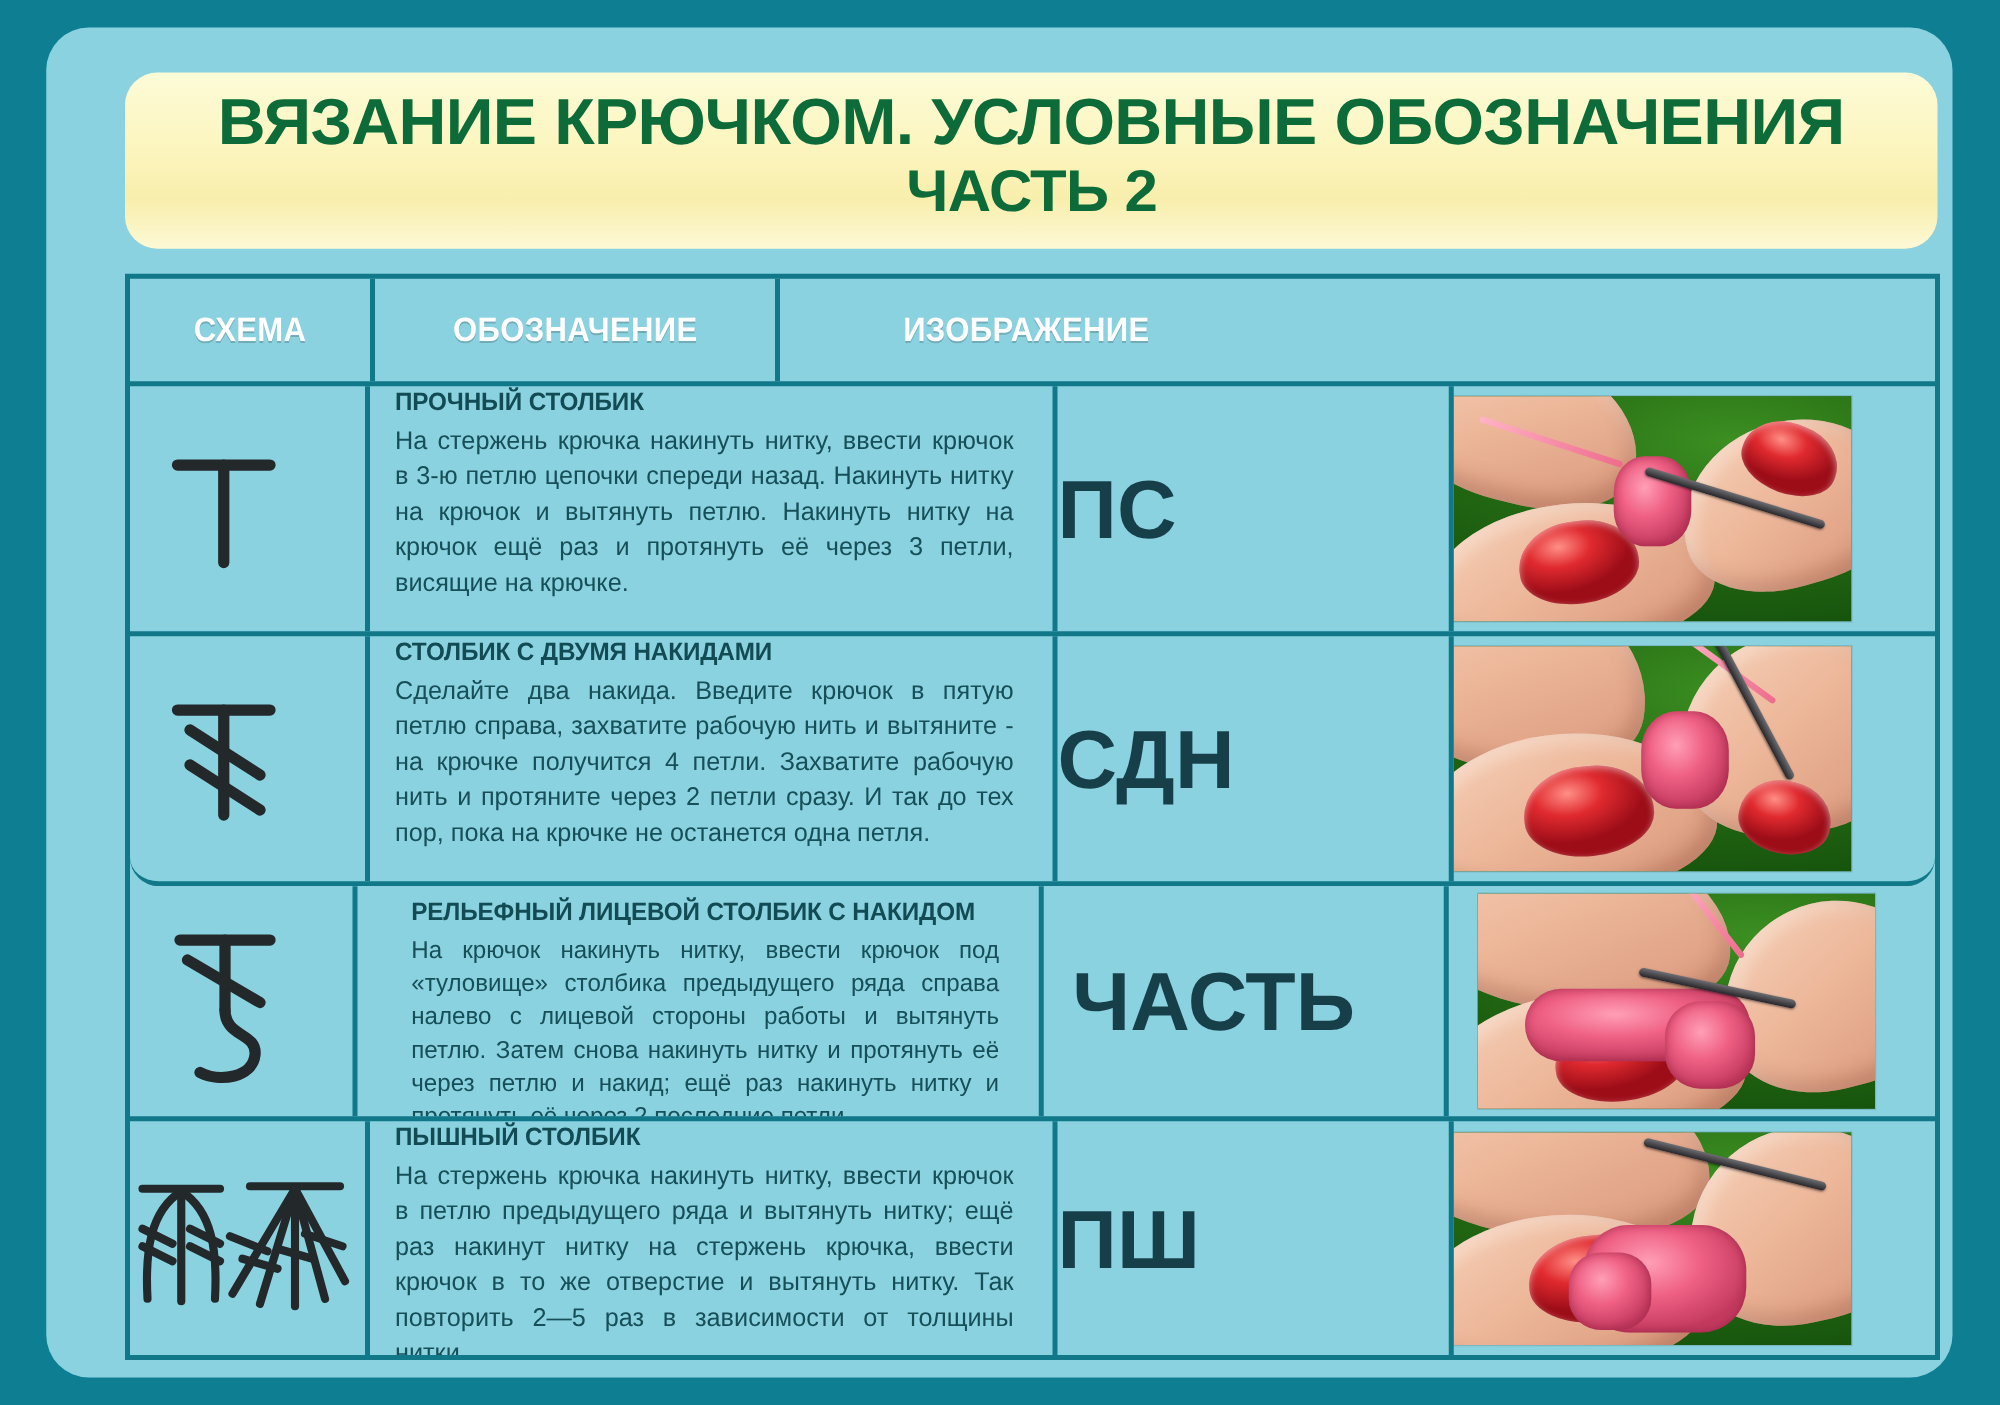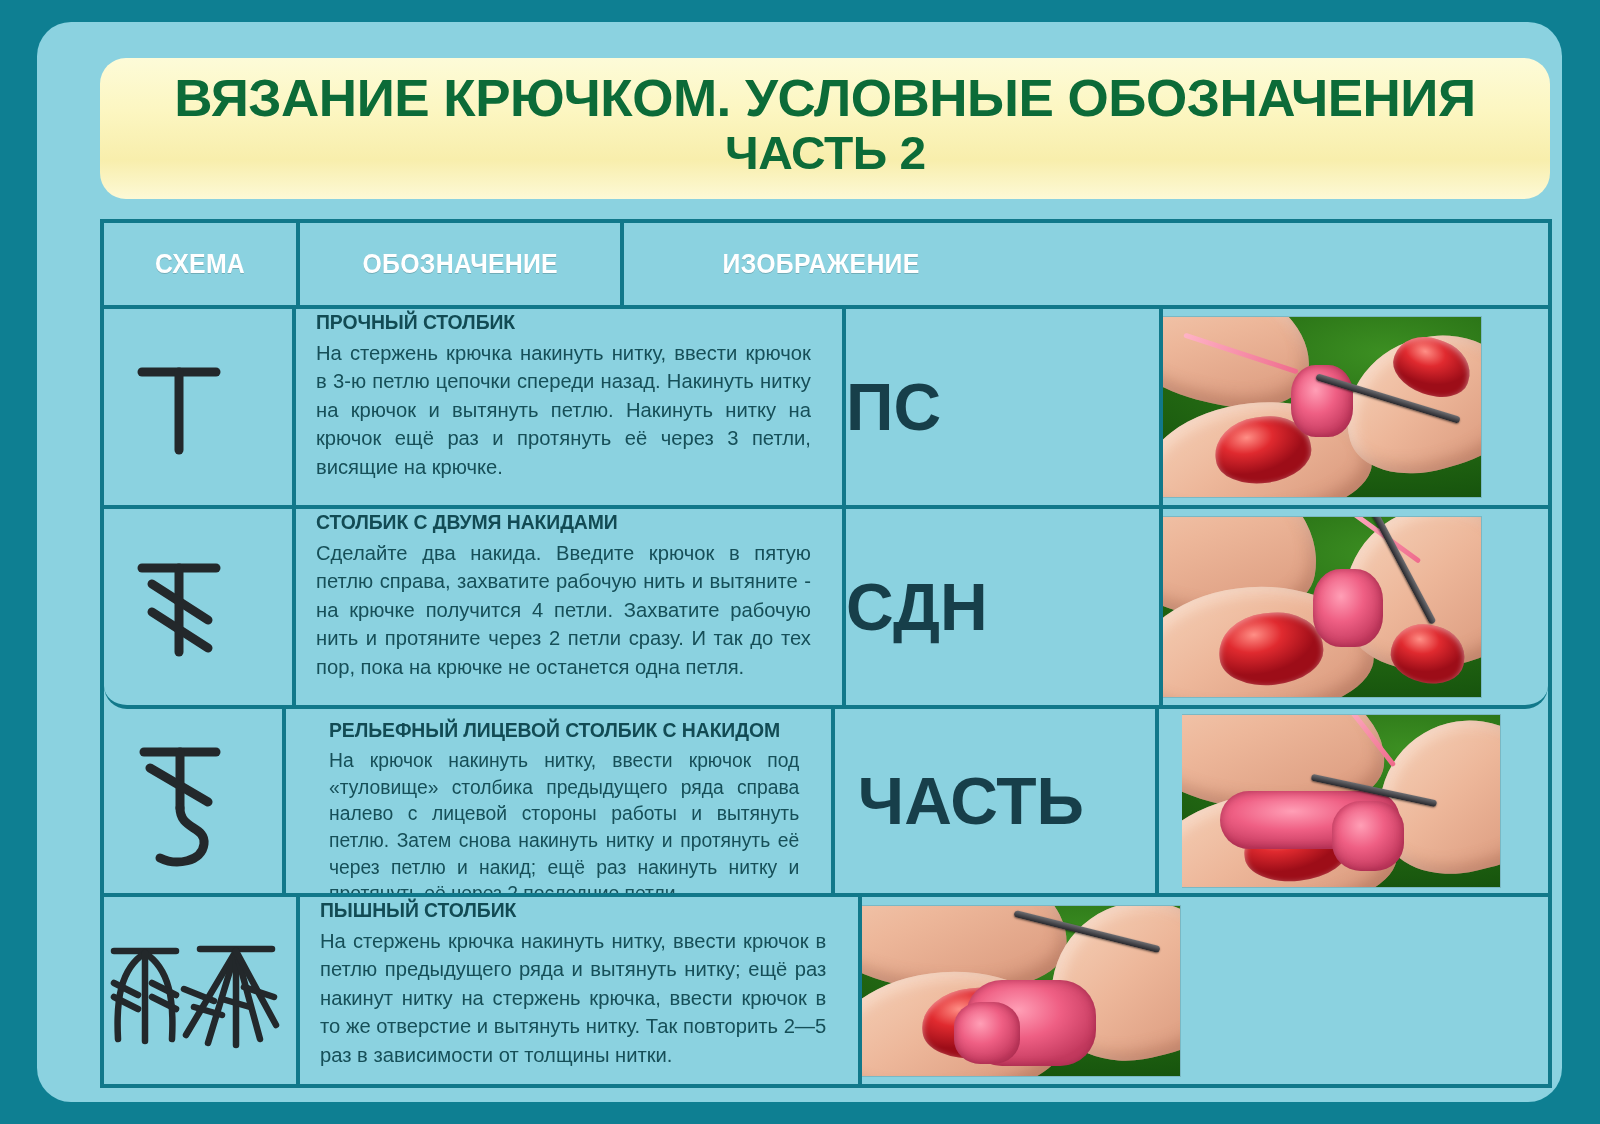--- a/index.html
+++ b/index.html
@@ -367,20 +367,23 @@
               <line x1="140" y1="72" x2="170" y2="82"></line>
             </g>
           </svg>
         </div>
         <div class="cell c-name">
           <div class="name-wrap">
             <div class="term">ПЫШНЫЙ СТОЛБИК</div>
             <div class="defn">На стержень крючка накинуть нитку, ввести крючок в петлю предыдущего ряда и вытянуть нитку; ещё раз накинут нитку на стержень крючка, ввести крючок в то же отверстие и вытянуть нитку. Так повторить 2—5 раз в зависимости от толщины нитки.</div>
           </div>
         </div>
+        <div class="cell c-abbr">
+          <div class="abbr">ПШ</div>
+        </div>
         <div class="cell c-image">
           <div class="photo" style="height:170px;">
             <div class="bg"></div>
             <div class="finger" style="left:-44px;top:-52px;width:250px;height:136px;transform:rotate(5deg);"></div>
             <div class="finger" style="left:-34px;top:66px;width:236px;height:126px;transform:rotate(-4deg);"></div>
             <div class="nail" style="left:60px;top:82px;width:110px;height:70px;transform:rotate(-5deg);"></div>
             <div class="finger" style="right:-54px;top:-4px;width:186px;height:156px;transform:rotate(-13deg);"></div>
             <div class="yarn" style="left:104px;top:74px;width:130px;height:86px;border-radius:36px;"></div>
             <div class="yarn" style="left:92px;top:96px;width:66px;height:62px;"></div>
             <div class="hook" style="left:150px;top:22px;width:150px;transform:rotate(14deg);"></div>

